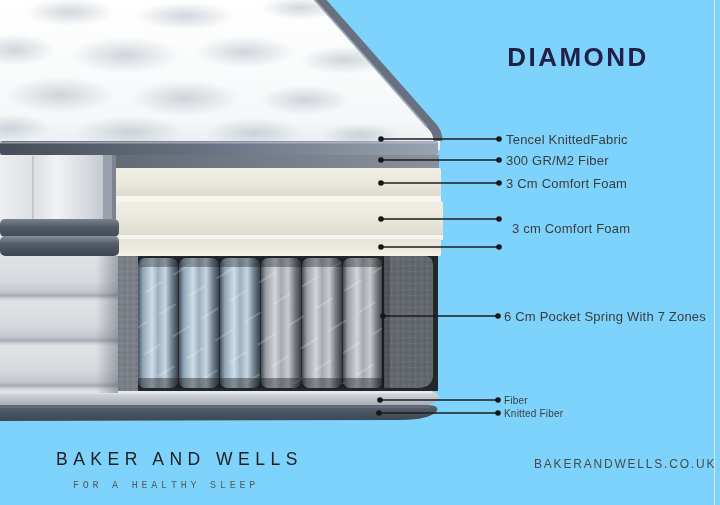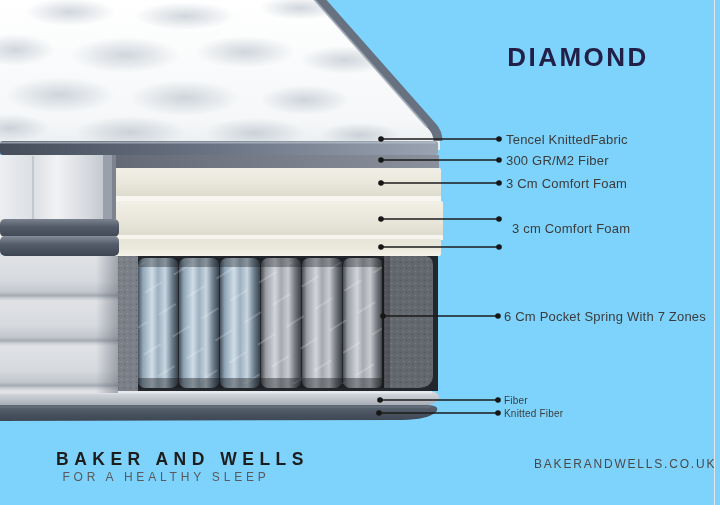--- a/index.html
+++ b/index.html
@@ -5,22 +5,22 @@
   html,body{margin:0;padding:0;background:#fff;}
   .canvas{position:relative;width:720px;height:505px;background:#7dd3fc;overflow:hidden;
           font-family:"Liberation Sans",sans-serif;}
   svg.illus{position:absolute;left:0;top:0;}
   .title{position:absolute;left:438px;top:42px;width:280px;text-align:center;
          font-size:26px;font-weight:bold;letter-spacing:2.5px;color:#232048;}
   .ann-label{position:absolute;transform:translateY(-50%);font-size:13px;color:#3c3c3c;
              letter-spacing:0.2px;white-space:nowrap;}
   .ann-label.small{font-size:10px;}
   .footer-left{position:absolute;left:56px;top:449px;width:220px;text-align:center;}
-  .brand{font-size:17.5px;font-weight:bold;letter-spacing:5.5px;color:#1d1d1d;white-space:nowrap;}
-  .tagline{margin-top:0;font-size:12px;letter-spacing:3.8px;color:#5a5a5a;white-space:nowrap;}
+  .brand{font-size:17.5px;font-weight:normal;letter-spacing:5.5px;color:#1d1d1d;white-space:nowrap;}
+  .tagline{margin-top:10px;font-size:10px;letter-spacing:3.8px;color:#5a5a5a;white-space:nowrap;font-family:Liberation Mono, monospace;}
   .website{position:absolute;left:534px;top:457px;font-size:12px;letter-spacing:1.8px;
            color:#4a4a4a;white-space:nowrap;}
   .right-edge{position:absolute;left:714px;top:0;width:1px;height:505px;background:#e4e4e4;}
 </style>
 </head>
 <body>
 
 <div class="canvas">
 
   <svg class="illus" width="720" height="505" viewBox="0 0 720 505">

